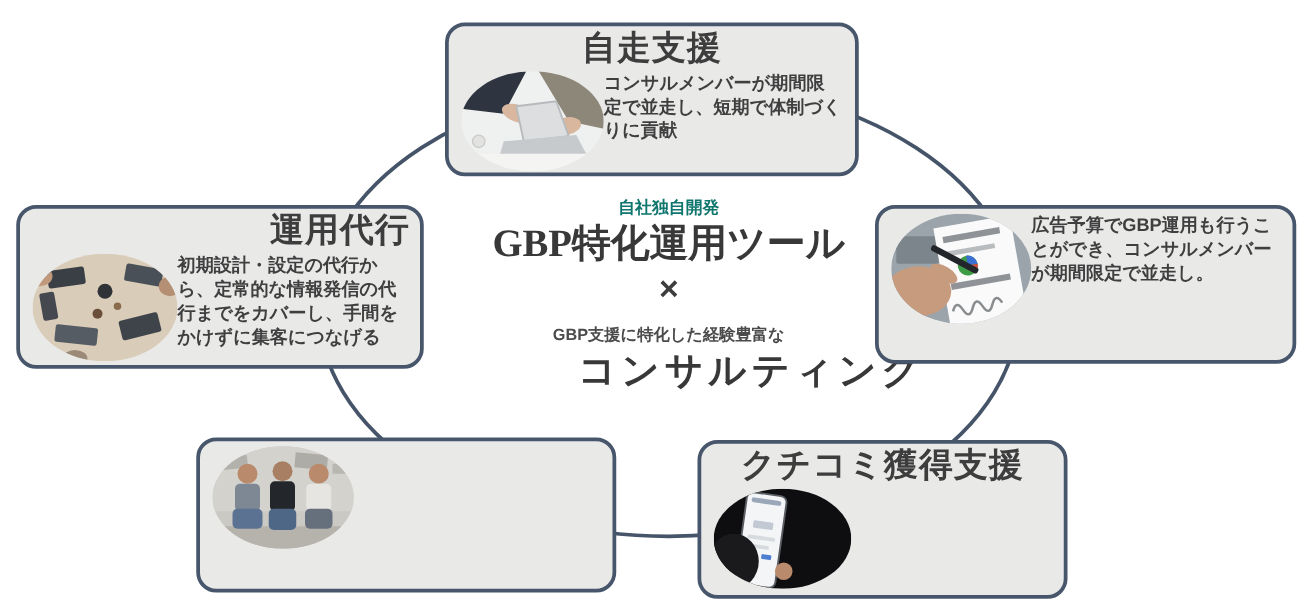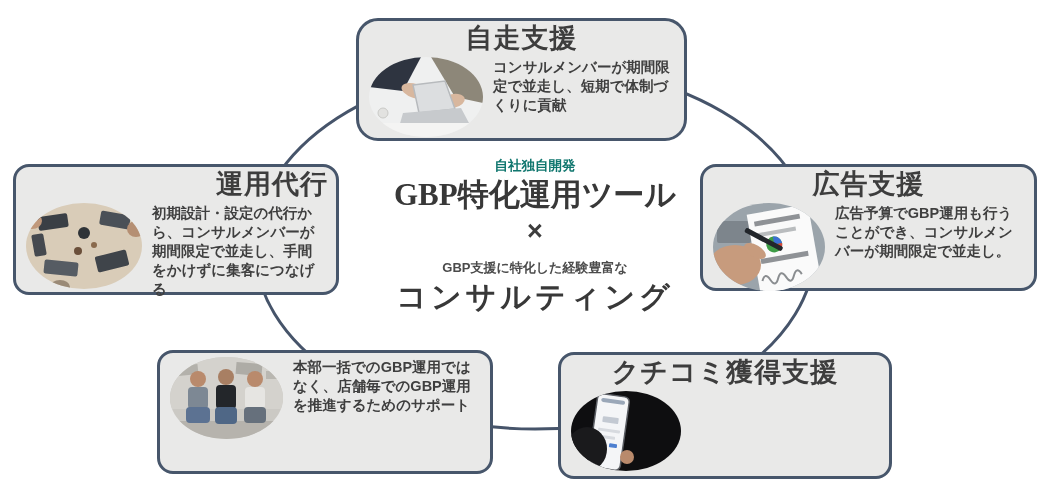--- a/index.html
+++ b/index.html
@@ -10,44 +10,44 @@
   .cycle-svg{position:absolute;left:0;top:0;z-index:0;}
   .node-box{
     position:absolute;z-index:2;background:#e9e9e8;border:3px solid #47566b;
     border-radius:16px;box-sizing:border-box;display:flex;flex-direction:column;
     padding:2px 8px 6px 8px;
   }
   .node-title{
     text-align:center;font-weight:bold;font-size:27px;color:#3d3d3d;
     line-height:1.18;letter-spacing:1px;white-space:nowrap;
   }
-  .node-row{display:flex;gap:10px;align-items:flex-start;flex:1;padding:0 2px;}
+  .node-row{display:flex;align-items:flex-start;flex:1;padding:0 2px;}
   .node-photo{flex:0 0 auto;display:block;margin-top:2px;}
   .node-desc{
     font-size:14.5px;font-weight:bold;color:#3f3f3f;line-height:1.32;margin:3px 0 0 0;
   }
   .center-block{
     position:absolute;z-index:1;left:330px;top:157px;width:410px;text-align:center;
   }
   .center-tagline{font-size:13.5px;font-weight:bold;color:#0f766e;}
   .center-title{font-size:31px;font-weight:bold;color:#383838;line-height:1.12;margin-top:3px;font-family:Liberation Serif, serif;}
   .center-x{font-size:27px;font-weight:bold;color:#3d3d3d;line-height:1;margin:5px 0 14px 0;}
   .center-tagline2{font-size:13px;font-weight:bold;color:#4b4b4b;}
-  .center-title2{font-size:30px;font-weight:bold;color:#383838;line-height:1.1;margin-top:3px;letter-spacing:4px;}
+  .center-title2{font-size:30px;font-weight:bold;color:#383838;line-height:1.1;margin-top:3px;letter-spacing:4px;text-align:right;}
 </style>
 </head>
 <body>
 
 <div class="stage">
 
   <svg class="cycle-svg" width="1050" height="488" viewBox="0 0 1050 488" aria-hidden="true">
     <ellipse cx="535" cy="247" rx="280" ry="182" fill="none" stroke="#46546a" stroke-width="3"></ellipse>
   </svg>
 
-  <div class="node-box" style="left:356px;top:18px;width:331px;height:123px;border-radius:22px;">
+  <div class="node-box" style="left:356px;top:18px;width:331px;height:123px;">
     <div class="node-title">自走支援</div>
     <div class="node-row">
       <svg class="node-photo" width="114" height="80" viewBox="0 0 114 80">
         <clipPath id="c0">
             <ellipse cx="57" cy="40" rx="57" ry="40"></ellipse>
           </clipPath>
         <g clip-path="url(#c0)">
           <rect width="114" height="80" fill="#eff0f0"></rect>
           <path d="M0,0 L52,0 L34,34 L0,30 Z" fill="#2e3440"></path>
           <path d="M62,0 L114,0 L114,46 L86,40 Z" fill="#8d8779"></path>
@@ -78,26 +78,25 @@
           <rect x="70" y="50" width="32" height="16" rx="2" fill="#3f444a" transform="rotate(-14 86 58)"></rect>
           <rect x="2" y="36" width="22" height="12" rx="2" fill="#45494f" transform="rotate(80 13 42)"></rect>
           <circle cx="58" cy="30" r="6" fill="#2f3337"></circle>
           <circle cx="52" cy="48" r="4" fill="#6b4f3a"></circle>
           <circle cx="68" cy="42" r="3" fill="#8a6a4d"></circle>
           <ellipse cx="6" cy="18" rx="10" ry="8" fill="#c0987b"></ellipse>
           <ellipse cx="110" cy="26" rx="9" ry="8" fill="#b58f73"></ellipse>
           <ellipse cx="34" cy="84" rx="10" ry="7" fill="#9a8a77"></ellipse>
         </g>
       </svg>
-      <p class="node-desc">初期設計・設定の代行から、コンサルメンバーが期間限定で並走し、手間をかけずに集客につなげる</p>
+      <p class="node-desc">初期設計・設定の代行から、定常的な情報発信の代行までをカバーし、手間をかけずに集客につなげる</p>
     </div>
   </div>
 
   <div class="node-box" style="left:700px;top:164px;width:337px;height:127px;">
-    <div class="node-title">広告支援</div>
     <div class="node-row">
       <svg class="node-photo" width="112" height="88" viewBox="0 0 112 88">
         <clipPath id="c2">
             <ellipse cx="56" cy="44" rx="56" ry="44"></ellipse>
           </clipPath>
         <g clip-path="url(#c2)">
           <rect width="112" height="88" fill="#9ba4ab"></rect>
           <rect x="4" y="18" width="34" height="22" rx="2" fill="#7d858c"></rect>
           <g transform="rotate(-10 70 45)">
             <rect x="40" y="6" width="62" height="84" fill="#fafafa"></rect>
@@ -135,25 +134,24 @@
           <rect x="18" y="30" width="20" height="22" rx="4" fill="#7d8894"></rect>
           <rect x="16" y="50" width="24" height="16" rx="4" fill="#5c7292"></rect>
           <circle cx="56" cy="20" r="8" fill="#a87f63"></circle>
           <rect x="46" y="28" width="20" height="24" rx="4" fill="#23262a"></rect>
           <rect x="45" y="50" width="22" height="17" rx="4" fill="#4f6786"></rect>
           <circle cx="85" cy="22" r="8" fill="#b98a6c"></circle>
           <rect x="75" y="30" width="20" height="22" rx="4" fill="#e6e5e2"></rect>
           <rect x="74" y="50" width="22" height="16" rx="4" fill="#66707c"></rect>
         </g>
       </svg>
-      <p class="node-desc">本部一括でのGBP運用ではなく、店舗毎でのGBP運用を推進するためのサポート</p>
     </div>
   </div>
 
-  <div class="node-box" style="left:558px;top:352px;width:334px;height:127px;">
+  <div class="node-box" style="left:558px;top:352px;width:296px;height:127px;">
     <div class="node-title">クチコミ獲得支援</div>
     <div class="node-row">
       <svg class="node-photo" width="110" height="80" viewBox="0 0 110 80">
         <clipPath id="c4">
             <ellipse cx="55" cy="40" rx="55" ry="40"></ellipse>
           </clipPath>
         <g clip-path="url(#c4)">
           <rect width="110" height="80" fill="#0e0e10"></rect>
           <g transform="rotate(8 38 40)">
             <rect x="22" y="4" width="32" height="74" rx="5" fill="#f4f5f7" stroke="#5a5d63" stroke-width="1.5"></rect>

